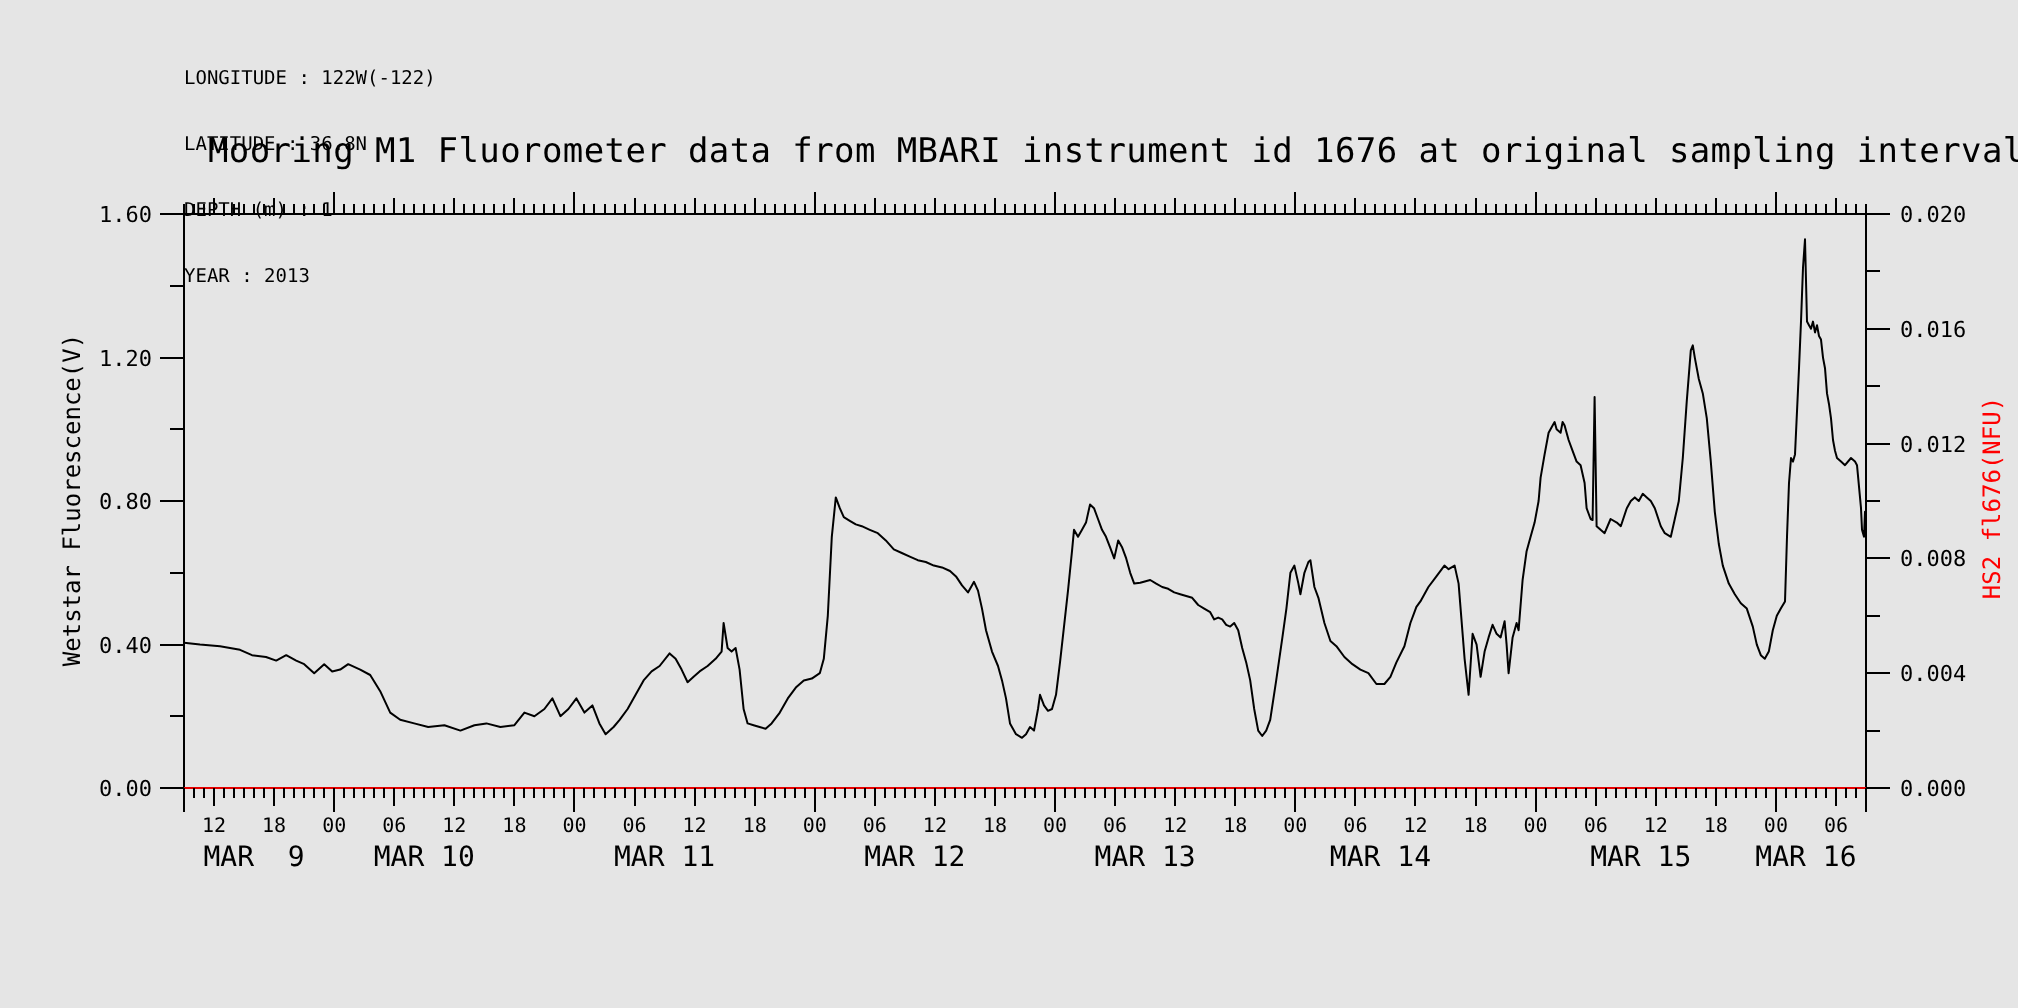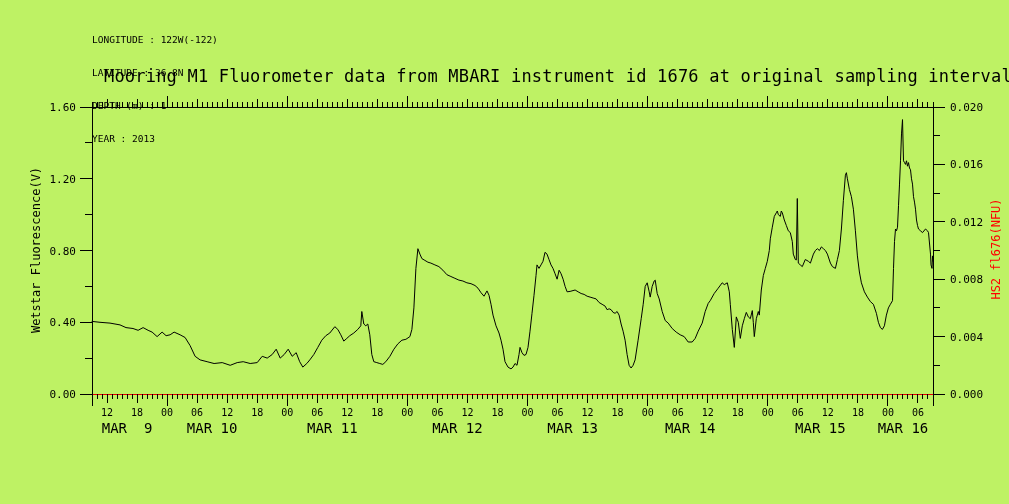--- a/index.html
+++ b/index.html
@@ -1,16 +1,16 @@
 <!DOCTYPE html>
 <html><head>
 <meta charset="utf-8">
 <style>
   html,body{margin:0;padding:0;background:#fff;}
-  .page{position:relative;width:1009px;height:504px;background:#bef264;overflow:hidden;
+  .page{position:relative;width:1009px;height:504px;background:#e5e5e5;overflow:hidden;
         font-family:"DejaVu Sans Mono","Liberation Mono",monospace;color:#000;}
   .meta{position:absolute;left:92px;top:12px;font-size:9.5px;line-height:11px;white-space:pre;}
   .title{position:absolute;left:104px;top:66px;width:841px;text-align:left;font-size:17px;
          letter-spacing:0.2px;white-space:pre;}
   .yl{position:absolute;white-space:nowrap;font-size:12px;}
   .yl-left{left:36px;top:250px;transform:translate(-50%,-50%) rotate(-90deg);}
   .yl-right{left:996px;top:249px;transform:translate(-50%,-50%) rotate(-90deg);}
   svg{position:absolute;left:0;top:0;}
   svg text{white-space:pre;}
 </style>

